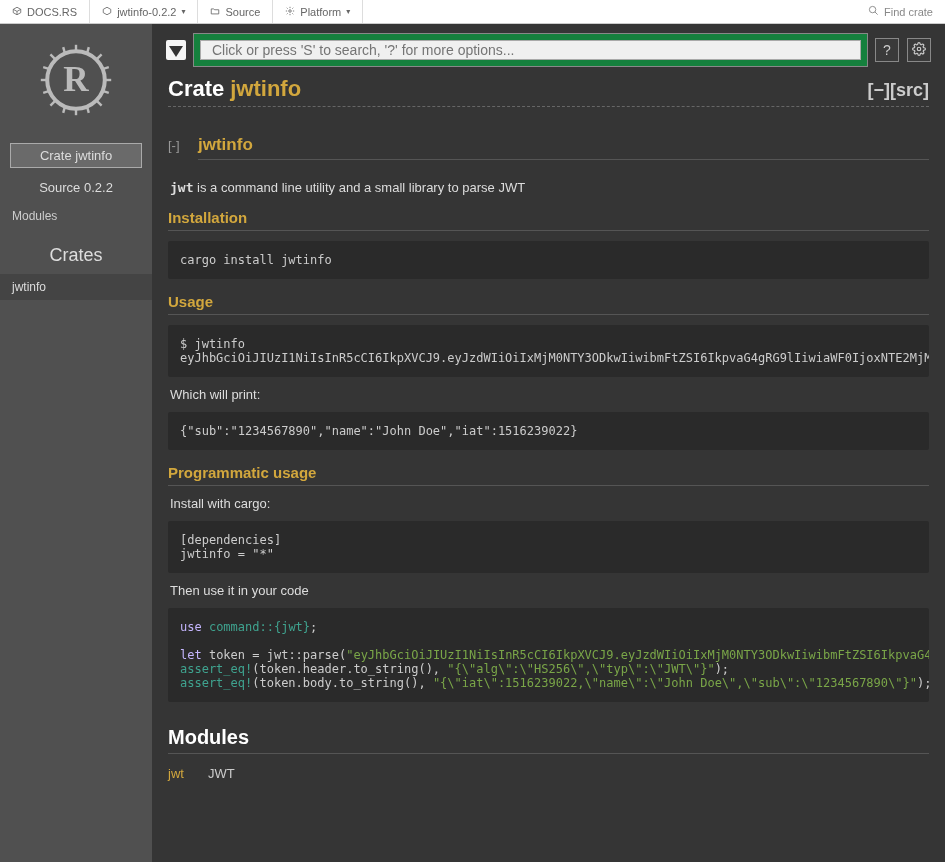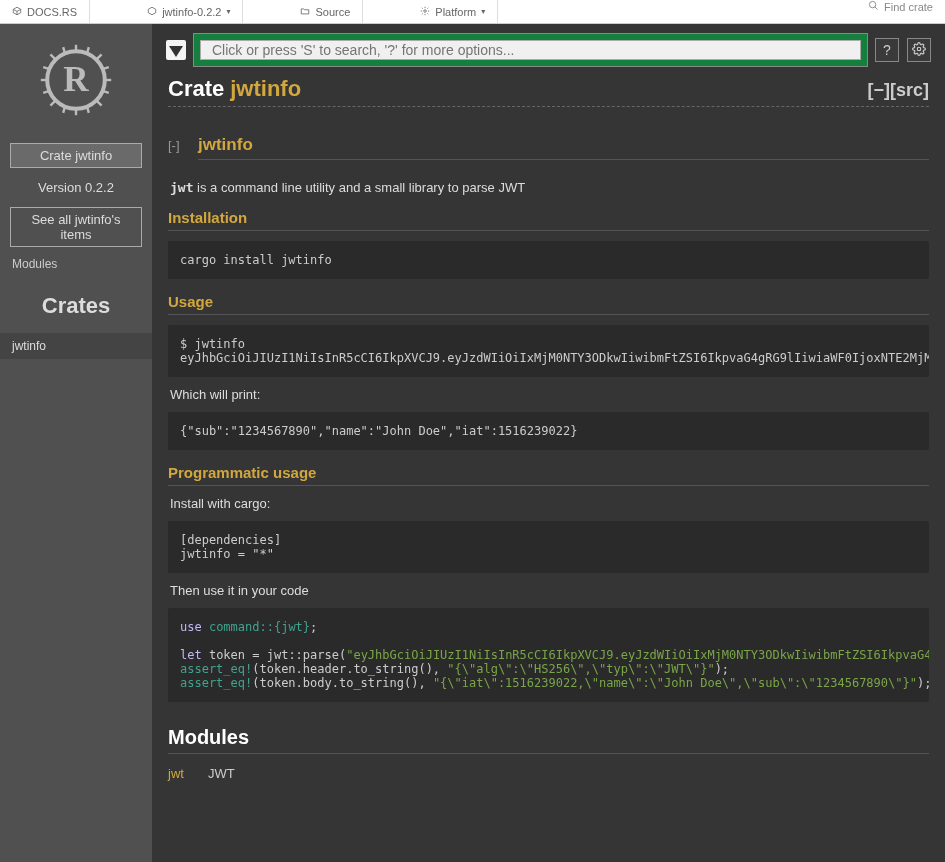--- a/index.html
+++ b/index.html
@@ -9,24 +9,23 @@
   overflow: hidden;
   font-family: -apple-system, BlinkMacSystemFont, "Segoe UI", sans-serif;
   background: #353535;
   color: #ddd;
 }
 .topbar {
   height: 24px;
   background: #fff;
   border-bottom: 1px solid #ccc;
   display: flex;
-  align-items: flex-start;
+  align-items: center;
   font-size: 11px;
   color: #666;
-  gap: 45px;
 }
 .topbar-item {
   padding: 0 12px;
   border-right: 1px solid #ddd;
   display: flex;
   align-items: center;
   gap: 5px;
   height: 100%;
 }
 .topbar-spacer { flex: 1; }
@@ -68,23 +67,23 @@
   margin: 8px 0;
   text-align: center;
 }
 .sidebar-label {
   align-self: flex-start;
   padding: 6px 12px;
   font-size: 12px;
   color: #ccc;
 }
 .sidebar-header {
-  font-weight: 700;
-  font-size: 22px;
-  margin: 16px 0 14px;
+  font-weight: 400;
+  font-size: 18px;
+  margin: 16px 0 8px;
 }
 .crate-entry {
   width: 100%;
   padding: 6px 12px;
   background: #444;
   font-size: 12px;
   text-align: left;
   cursor: pointer;
 }
 .main {
@@ -275,24 +274,21 @@
             <line x1="9" y1="66" x2="16" y2="64"></line>
           <line x1="91" y1="34" x2="84" y2="36"></line>
             <line x1="91" y1="66" x2="84" y2="64"></line>
         </g>
         <text x="50" y="64" text-anchor="middle" fill="#bbb" font-family="serif" font-weight="bold" font-size="44">R</text>
       </svg>
     </div>
     <div class="sidebar-box active">
       <span>Crate jwtinfo</span>
     </div>
-    <div class="sidebar-text">Version 0.2.2</div>
-    <div class="sidebar-box">
-      <span>See all jwtinfo's items</span>
-    </div>
+    <div class="sidebar-text">Source 0.2.2</div>
     <div class="sidebar-label">Modules</div>
     <div class="sidebar-header">Crates</div>
     <div class="crate-entry">
       <span>jwtinfo</span>
     </div>
   </div>
 
   <div class="main">
     <div class="search-row">
       <div class="toggle-btn">

